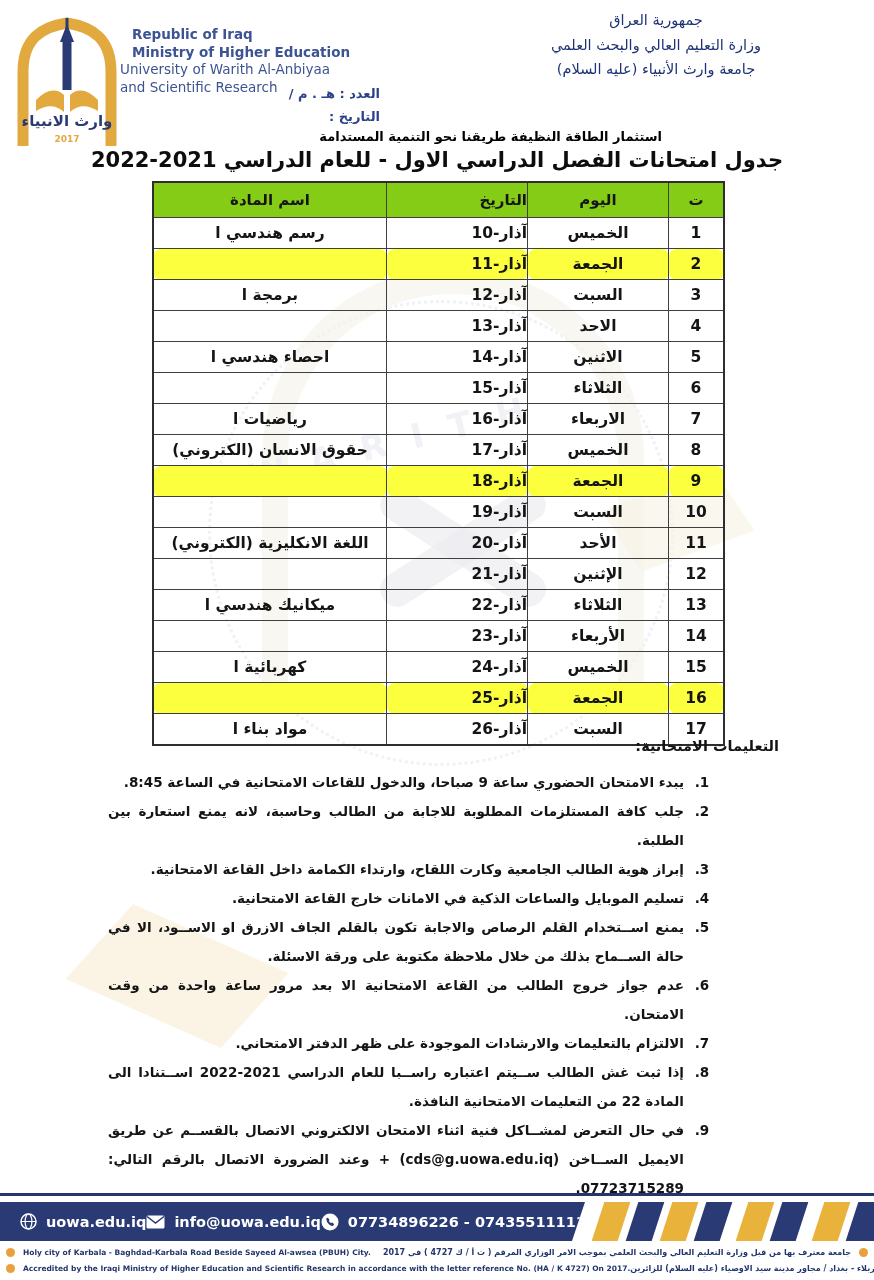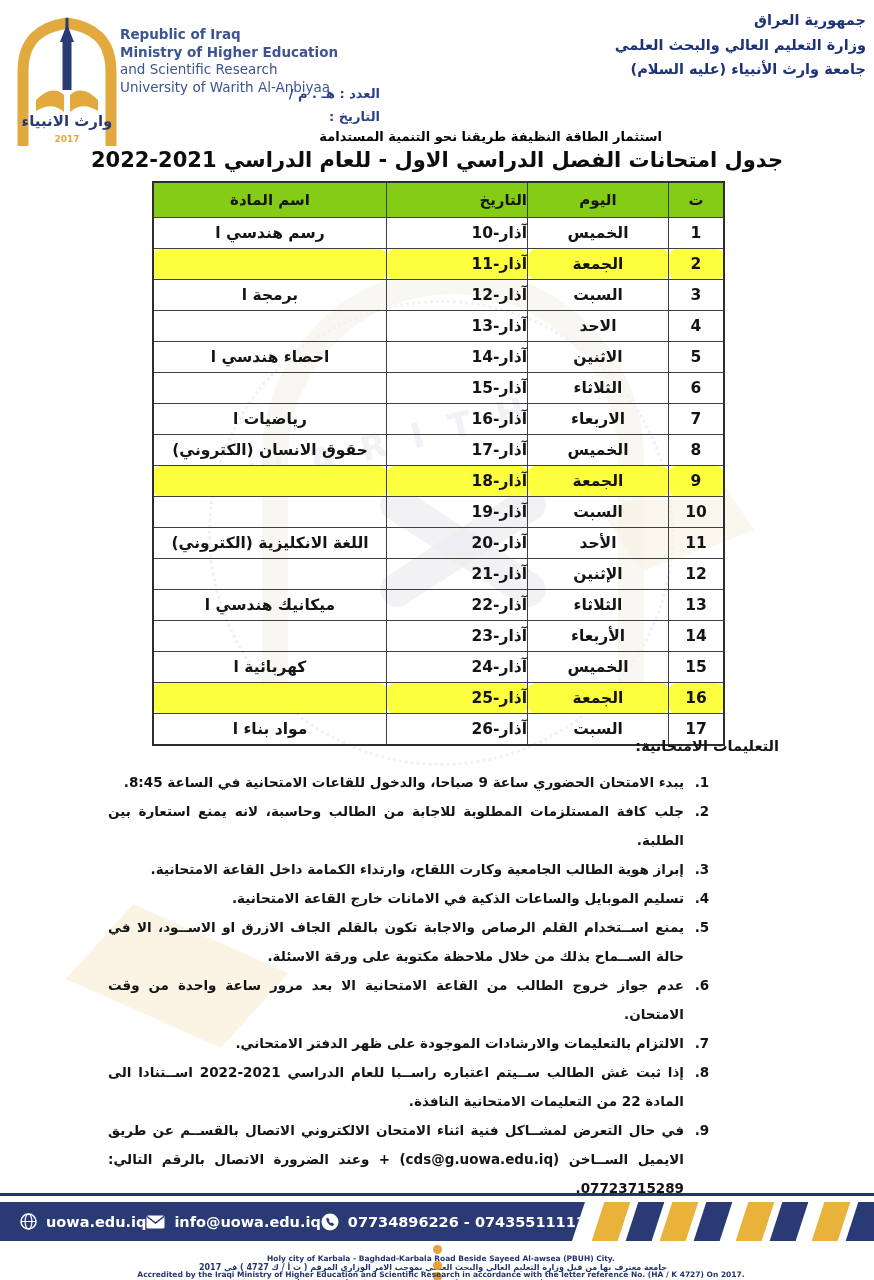--- a/index.html
+++ b/index.html
@@ -11,23 +11,23 @@
            border-radius:190px 190px 0 0;opacity:.65;}
   .wm-x1{left:368px;top:530px;width:190px;height:34px;background:#ededf1;transform:rotate(33deg);border-radius:16px;opacity:.7;}
   .wm-x2{left:368px;top:530px;width:190px;height:34px;background:#ededf1;transform:rotate(-33deg);border-radius:16px;opacity:.7;}
   .wm-wing{left:92px;top:928px;width:170px;height:96px;background:#f9f0da;transform:rotate(24deg) skewX(-18deg);opacity:.7;}
   .wm-wing2{left:618px;top:486px;width:120px;height:70px;background:#f7f2e4;transform:rotate(-20deg) skewX(14deg);opacity:.6;}
   .wm-ring{left:208px;top:300px;width:460px;height:460px;border:3px dotted #eef0f6;border-radius:50%;opacity:.9;}
   .wm-txt{left:245px;top:420px;font-size:34px;font-weight:bold;color:#f0f1f6;letter-spacing:26px;transform:rotate(-14deg);opacity:.9;}
   .z{position:absolute;z-index:1;}
   
   .en-block{left:120px;top:26px;width:280px;color:#3d5493;font-size:13.5px;line-height:17.5px;}
-  .en-block .b{font-weight:bold;}
-  .ar-block{right:8px;top:8px;width:420px;direction:rtl;text-align:right;color:#1d3376;
-            font-weight:bold;font-size:14.5px;line-height:24.5px;}
+  .en-block .b{font-weight:bold;margin-left:12px;}
+  .ar-block{right:8px;top:8px;width:420px;direction:rtl;text-align:center;color:#1d3376;
+            font-weight:normal;font-size:14.5px;line-height:24.5px;}
   .issue-block{left:200px;top:82px;width:180px;direction:rtl;color:#2c4187;font-weight:bold;
                font-size:13px;line-height:23px;}
   .slogan{left:318px;top:129px;width:344px;text-align:right;color:#000000;font-weight:bold;font-size:13px;}
   .doc-title{left:0;top:148px;width:874px;text-align:center;direction:rtl;font-weight:bold;font-size:21px;color:#0d0d0d;}
   
   table.exam{position:absolute;z-index:1;left:152px;top:181px;width:573px;border-collapse:collapse;
              direction:rtl;font-weight:bold;font-size:15.5px;color:#151515;}
   table.exam th,table.exam td{border:1.6px solid #3f3f3f;text-align:center;padding:0;background:transparent;}
   table.exam th{height:34px;background:#84cc16;font-size:15px;}
   table.exam td{height:30px;}
@@ -46,21 +46,21 @@
   .f-rule{left:0;top:1193px;width:874px;height:3px;background:#25356f;}
   .f-bar{left:0;top:1202px;width:874px;height:39px;background:#2a3a75;
          clip-path:polygon(0 0,585px 0,572px 100%,0 100%);
          display:flex;align-items:center;padding-left:20px;box-sizing:border-box;
          color:#fff;font-weight:bold;font-size:14.5px;}
   .f-item{display:flex;align-items:center;gap:9px;}
   .stripes{left:0;top:1202px;width:874px;height:39px;pointer-events:none;}
   .stripe{position:absolute;top:0;height:39px;transform:skewX(-18deg);}
   .s-g{background:#e8b23b;}.s-n{background:#2a3a75;}
   .fineprint{left:0;width:874px;height:14px;display:flex;align-items:center;justify-content:space-between;
-             padding:0 6px;box-sizing:border-box;color:#23356e;font-weight:bold;font-size:7.5px;flex-direction:column;}
+             padding:0 6px;box-sizing:border-box;color:#23356e;font-weight:bold;font-size:7.5px;}
   .fp1{top:1245px;}.fp2{top:1261px;}
   .fp-en{margin-left:8px;white-space:nowrap;}
   .fp-ar{direction:rtl;margin-right:8px;white-space:nowrap;font-size:8px;}
   .dot-ic{flex:none;width:9px;height:9px;border-radius:50%;background:#e9a13b;}
   .logo-svg{left:8px;top:12px;}
 </style>
 </head>
 <body>
 
 <div class="page">
@@ -80,22 +80,22 @@
     <rect x="54.5" y="30" width="9" height="48" fill="#2a3a75"></rect>
     <path d="M28,88 Q44,72 56,83 L56,100 Q44,89 28,99 Z" fill="#e2a93e"></path>
     <path d="M90,88 Q74,72 62,83 L62,100 Q74,89 90,99 Z" fill="#e2a93e"></path>
     <text x="59" y="114" text-anchor="middle" font-size="15" font-weight="bold" fill="#2a3a75" font-family="DejaVu Sans, sans-serif">وارث الانبياء</text>
     <text x="59" y="130" text-anchor="middle" font-size="9" font-weight="bold" fill="#e2a93e" font-family="DejaVu Sans, sans-serif">2017</text>
   </svg>
 
   <div class="z en-block">
     <div class="b">Republic of Iraq</div>
     <div class="b">Ministry of Higher Education</div>
+    <div>University of Warith Al-Anbiyaa</div>
     <div>and Scientific Research</div>
-    <div>University of Warith Al-Anbiyaa</div>
   </div>
 
   <div class="z issue-block">
     <div>العدد : هـ . م /</div>
     <div>التاريخ :</div>
   </div>
 
   <div class="z ar-block">
     <div>جمهورية العراق</div>
     <div>وزارة التعليم العالي والبحث العلمي</div>

